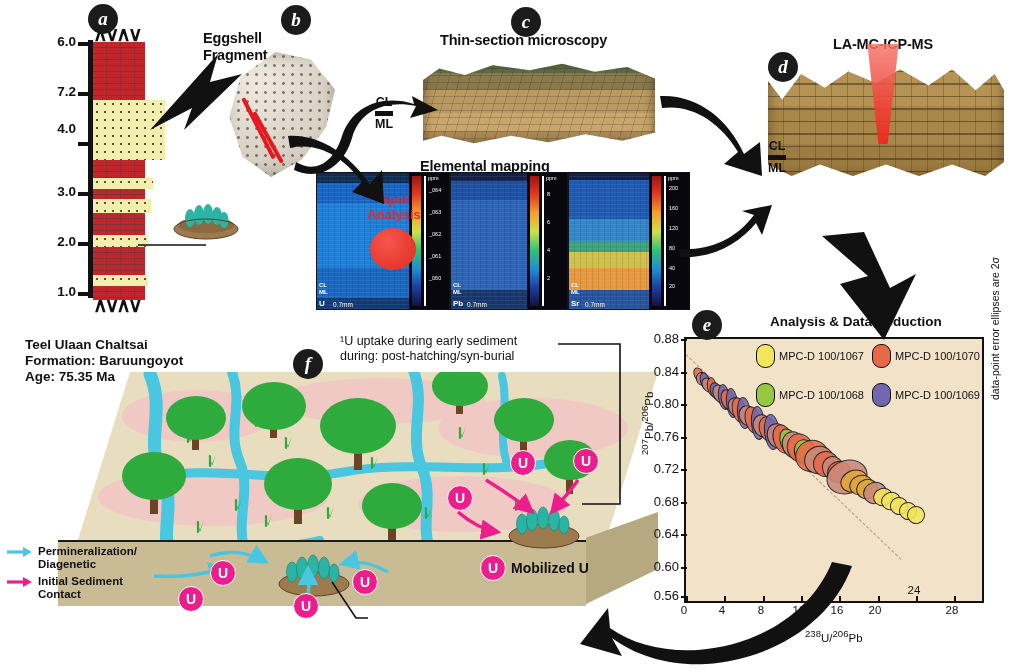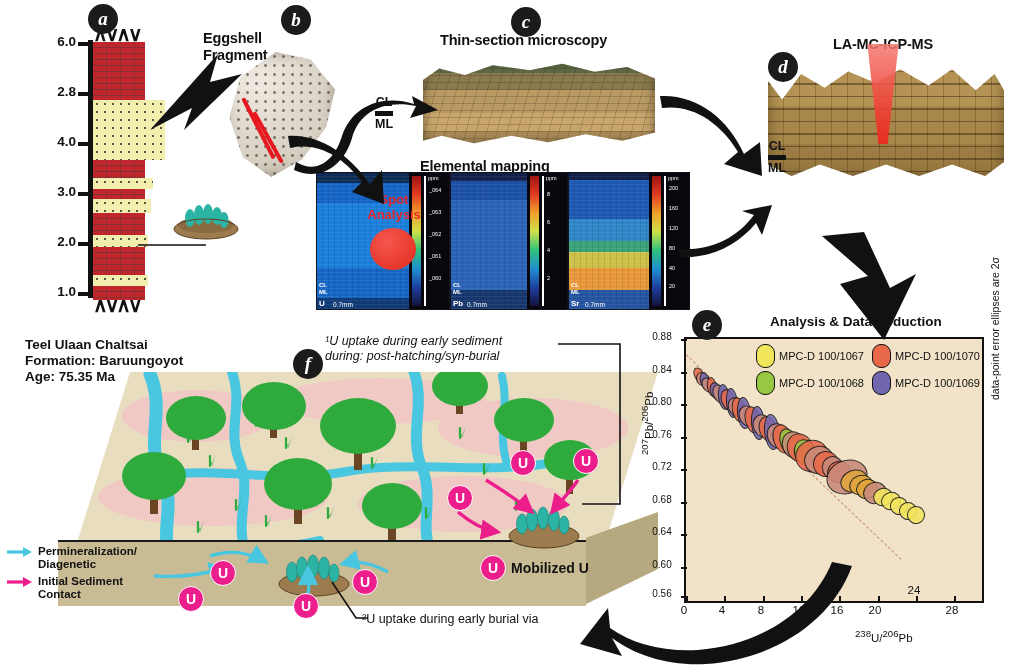--- a/index.html
+++ b/index.html
@@ -134,31 +134,31 @@
   .leg-txt{font-size:11.5px;font-weight:bold;line-height:12.5px;}
   #mobilized{position:absolute;left:480px;top:555px;display:flex;align-items:center;gap:5px;z-index:30;}
   #mobilized .lab{font-size:14px;font-weight:bold;}
 
   .note{position:absolute;font-size:12.5px;line-height:14.5px;font-weight:500;z-index:30;}
 
   
   #panel-e{position:absolute;left:684px;top:337px;width:296px;height:262px;
     background:#f2e3c8;border:2.5px solid #111;}
   #chart-title{position:absolute;left:770px;top:314px;font-size:13.5px;font-weight:bold;}
-  .ax-y-lab{position:absolute;font-size:10px;text-align:center;width:34px;}
+  .ax-y-lab{position:absolute;font-size:13px;text-align:right;width:34px;}
   .ax-x-lab{position:absolute;font-size:11.5px;text-align:center;width:26px;}
   .ytick{position:absolute;left:-5px;width:6px;height:2px;background:#111;}
   .xtick{position:absolute;bottom:-1px;width:2px;height:6px;background:#111;}
   #ylabel{position:absolute;left:639px;top:455px;transform:rotate(-90deg);transform-origin:left top;
     font-size:11.5px;white-space:nowrap;}
-  #xlabel{position:absolute;left:855px;top:628px;font-size:11.5px;white-space:nowrap;}
+  #xlabel{position:absolute;left:805px;top:628px;font-size:11.5px;white-space:nowrap;}
   #sigma-note{position:absolute;left:989px;top:400px;transform:rotate(-90deg);transform-origin:left top;
     font-size:10.5px;white-space:nowrap;}
   #legend-e{position:absolute;left:756px;top:344px;z-index:9;display:grid;
-    grid-template-columns:auto auto;gap:3px 8px;}
+    grid-template-columns:auto auto;gap:15px 8px;}
   .lg-item{display:flex;align-items:center;gap:4px;}
   .lg-pill{width:17px;height:22px;border-radius:9px;border:1.6px solid #111;}
   .lg-lab{font-size:11px;}
   .ell{position:absolute;border:1.1px solid #191919;border-radius:50%;}
   .discordia{position:absolute;height:0;border-top:1px dashed #c98a7a;transform-origin:left center;}
 
   
   .arrow{position:absolute;z-index:20;}
 </style>
 </head>
@@ -190,22 +190,22 @@
   <div class="zig" style="top:263px;">∧∨∧∨</div>
 
   <div class="tick" style="top:12px;"></div>
   <div class="tick" style="top:62px;"></div>
   <div class="tick" style="top:112px;"></div>
   <div class="tick" style="top:162px;"></div>
   <div class="tick" style="top:212px;"></div>
   <div class="tick" style="top:262px;"></div>
 
   <div class="tick-lab" style="top:4px;">6.0</div>
-  <div class="tick-lab" style="top:54px;">2.8</div>
-  <div class="tick-lab" style="top:104px;">4.0</div>
+  <div class="tick-lab" style="top:54px;">7.2</div>
+  <div class="tick-lab" style="top:91px;">4.0</div>
   <div class="tick-lab" style="top:154px;">3.0</div>
   <div class="tick-lab" style="top:204px;">2.0</div>
   <div class="tick-lab" style="top:254px;">1.0</div>
 </div>
 
 <svg class="abs" style="left:138px;top:235px;width:70px;height:20px;">
   <line x1="0" y1="10" x2="68" y2="10" stroke="#111" stroke-width="1.6"></line>
 </svg>
 
 <svg class="abs" style="left:172px;top:196px;width:68px;height:44px;">
@@ -510,30 +510,29 @@
       <div>Contact</div>
     </div>
   </div>
 </div>
 
 <div id="mobilized">
   <div class="u-badge" style="position:relative;left:0;top:0;">U</div>
   <div class="lab">Mobilized U</div>
 </div>
 
-<div class="note" style="left:325px;top:334px;font-style:italic;">
+<div class="note" style="left:340px;top:334px;">
   <div>¹U uptake during early sediment</div>
   <div>during: post-hatching/syn-burial</div>
 </div>
 <svg class="abs" style="left:558px;top:336px;width:100px;height:176px;z-index:28;">
   <path d="M0,8 L62,8 L62,168 L24,168" stroke="#111" stroke-width="1.6" fill="none"></path>
 </svg>
 
 <div class="note" style="left:362px;top:612px;">
-  <div>²U uptake during early burial via</div>
 </div>
 <svg class="abs" style="left:330px;top:580px;width:40px;height:44px;z-index:28;">
   <path d="M2,2 L26,38 L38,38" stroke="#111" stroke-width="1.6" fill="none"></path>
 </svg>
 
 <svg class="arrow" style="left:560px;top:560px;width:300px;height:112px;">
   <path d="M292,6 C272,62 212,100 146,104 C110,106 76,96 52,78 L62,96 L20,84 L48,48 L50,68
            C72,84 104,92 138,90 C198,86 252,52 272,2 Z" fill="#111"></path>
 </svg>
 

